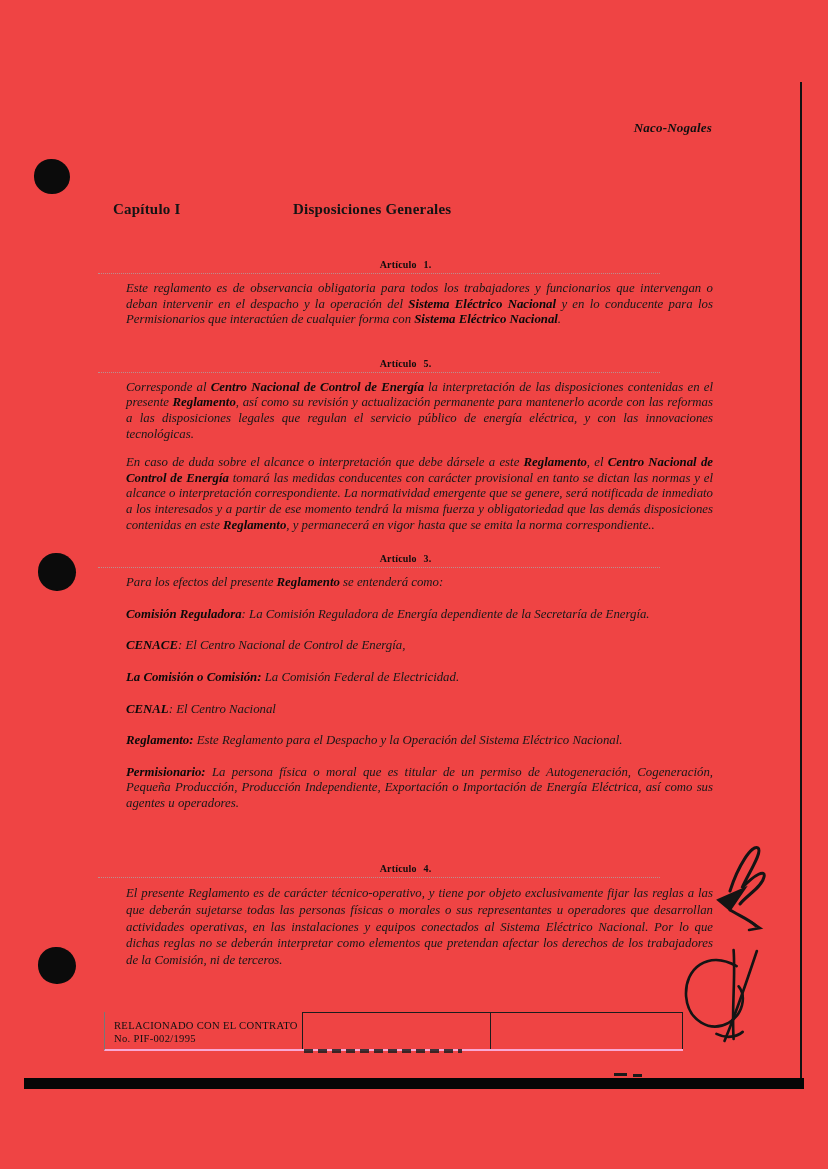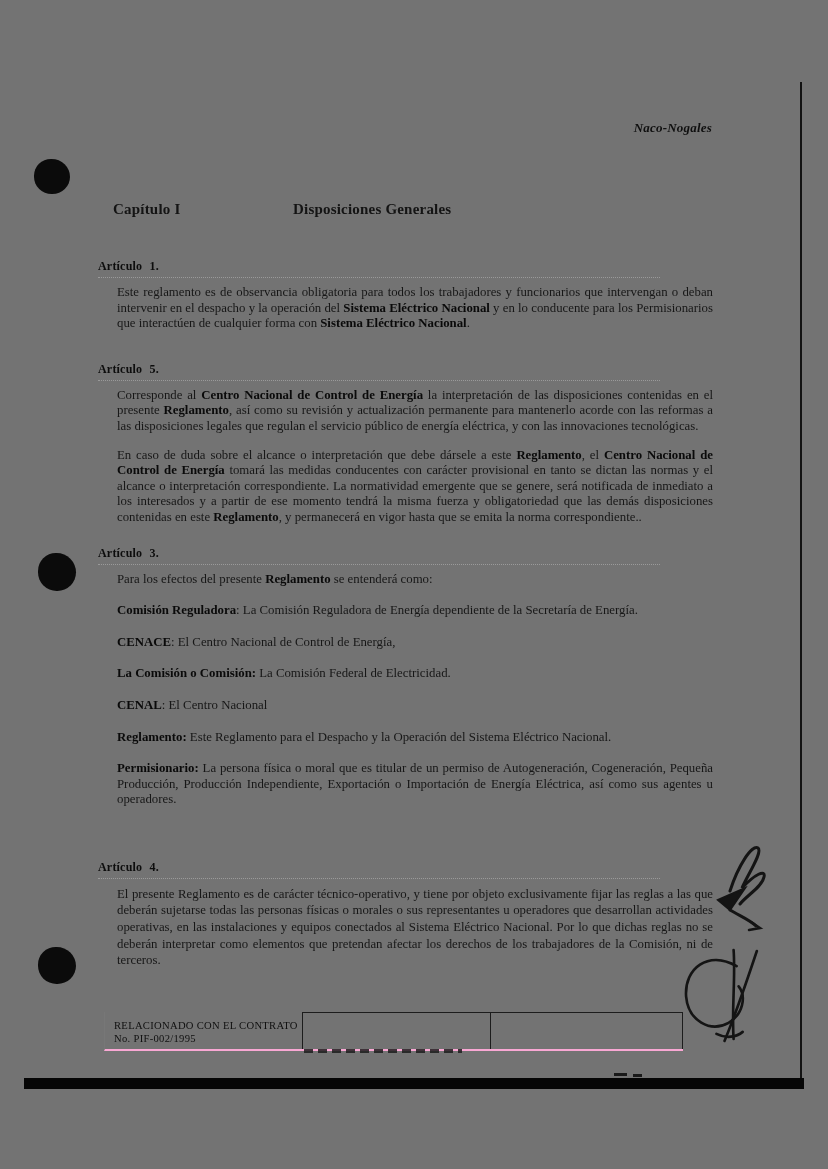--- a/index.html
+++ b/index.html
@@ -2,21 +2,21 @@
 <html><head>
 <meta charset="utf-8">
 <style>
   html,body{margin:0;padding:0;}
   body{
     width:828px;height:1169px;position:relative;overflow:hidden;
     background:#ffffff;
     font-family:"Liberation Serif","DejaVu Serif",serif;
     color:#141414;
   }
-  .page{position:absolute;inset:0;background:#737373;}
+  .page{position:absolute;inset:0;background:#ef4444;}
 
   
   .hole{position:absolute;background:#0b0b0b;border-radius:48% 52% 50% 50%;}
   .hole.h1{left:34px;top:159px;width:36px;height:35px;}
   .hole.h2{left:38px;top:553px;width:38px;height:38px;}
   .hole.h3{left:38px;top:947px;width:38px;height:37px;}
   .right-line{position:absolute;left:800px;top:82px;width:2px;height:1006px;background:#121212;}
   .bottom-bar{position:absolute;left:24px;top:1078px;width:780px;height:11px;background:#060606;}
   .bar-notch{position:absolute;background:#1a1a1a;height:3px;}
   .bar-notch.n1{left:614px;top:1073px;width:13px;}
@@ -32,30 +32,30 @@
   
   .content{position:absolute;left:113px;top:201px;width:600px;}
   .chapter-row{display:flex;font-size:15px;font-weight:bold;letter-spacing:.2px;align-items:flex-end;}
   .chapter-label{width:180px;}
   .article{margin:0;}
   .a1{margin-top:41px;}
   .a2{margin-top:30px;}
   .a3{margin-top:20px;}
   .a4{margin-top:52px;}
   .art-heading{
-    margin-left:-15px;font-size:12px;font-weight:bold;
-    word-spacing:4px;letter-spacing:.2px;color:#0d0d0d;
+    margin-left:-15px;font-size:10px;font-weight:bold;
+    word-spacing:4px;letter-spacing:.2px;color:#0d0d0d;text-align:center;
   }
   .heading-rule{
     margin:3px 0 0 -15px;width:562px;height:0;
     border-top:1px dotted #a8a8a8;opacity:.75;
   }
   .para{
-    margin:12px 0 0 4px;font-size:12.8px;line-height:15.6px;
-    text-align:justify;color:#171717;
+    margin:12px 0 0 13px;font-size:12.8px;line-height:15.6px;
+    text-align:justify;color:#171717;font-style:italic;
   }
   .para b{color:#0a0a0a;}
   .article .para:first-of-type{margin-top:7px;}
   .a2 .para + .para{margin-top:13px;}
   .a3 .para{margin-top:16px;}
   .a3 .para:first-of-type{margin-top:7px;}
   .a4 .para{line-height:16.6px;}
 
   
   .footer-table{

